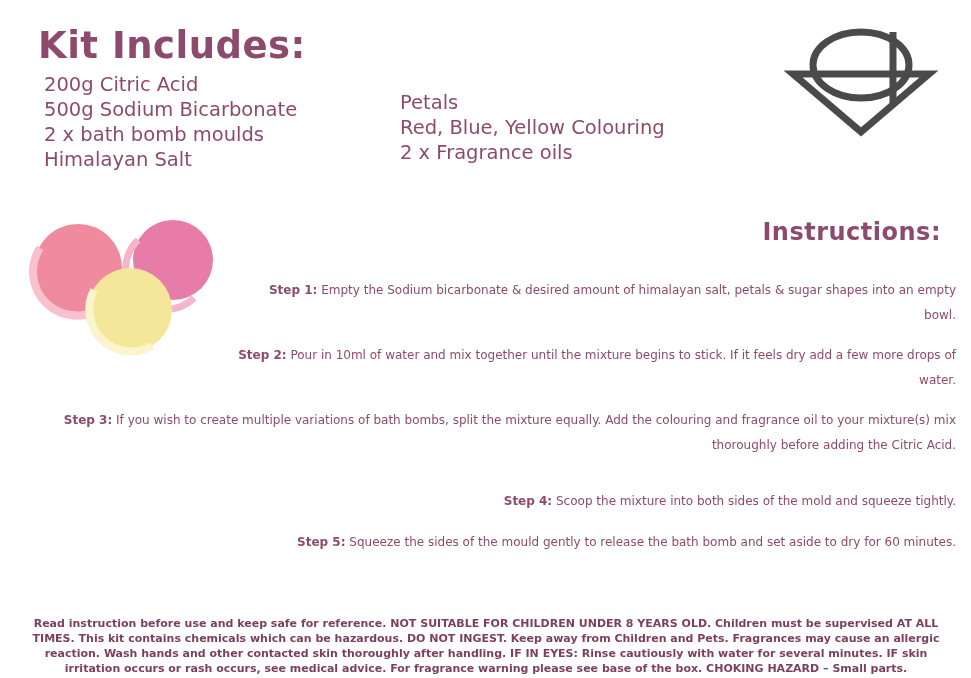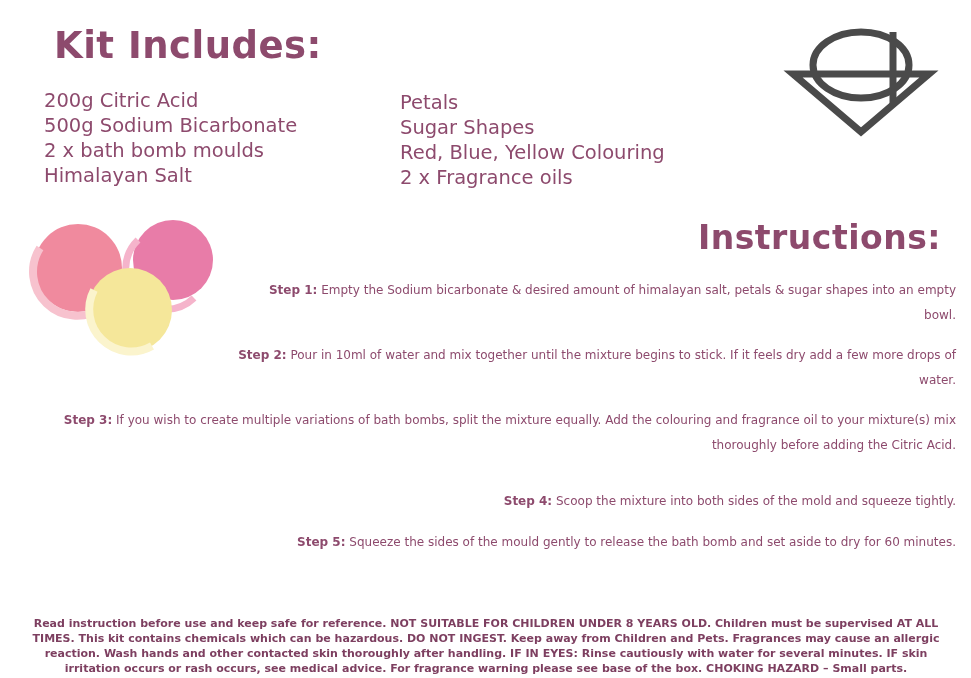--- a/index.html
+++ b/index.html
@@ -12,35 +12,35 @@
     height: 678px;
     position: relative;
     overflow: hidden;
     font-family: "DejaVu Sans", sans-serif;
     color: #8d4a6d;
   }
 
   
   .kit-title {
     position: absolute;
-    left: 54px;
+    left: 38px;
     top: 24px;
     font-size: 37px;
     font-weight: bold;
     color: #8d4a6d;
     letter-spacing: 0.5px;
   }
   .kit-col {
     position: absolute;
     font-size: 19.5px;
     line-height: 25px;
     color: #8d4a6d;
     white-space: nowrap;
   }
-  .kit-col-1 { left: 44px; top: 88px; }
+  .kit-col-1 { left: 44px; top: 72px; }
   .kit-col-2 { left: 400px; top: 90px; }
 
   
   .logo {
     position: absolute;
     right: 30px;
     top: 20px;
     width: 160px;
     height: 120px;
   }
@@ -52,21 +52,21 @@
     top: 218px;
     width: 220px;
     height: 140px;
   }
 
   
   .instr-title {
     position: absolute;
     right: 30px;
     top: 218px;
-    font-size: 33px;
+    font-size: 24px;
     font-weight: bold;
     color: #8d4a6d;
     letter-spacing: 0.5px;
   }
 
   .steps {
     position: absolute;
     left: 20px;
     top: 278px;
     width: 936px;
@@ -110,21 +110,20 @@
 
 <div class="kit-col kit-col-1">
   <div>200g Citric Acid</div>
   <div>500g Sodium Bicarbonate</div>
   <div>2 x bath bomb moulds</div>
   <div>Himalayan Salt</div>
 </div>
 
 <div class="kit-col kit-col-2">
   <div>Petals</div>
-  <div>Sugar Shapes</div>
   <div>Red, Blue, Yellow Colouring</div>
   <div>2 x Fragrance oils</div>
 </div>
 
 <div class="logo">
   <svg width="160" height="120" viewBox="0 0 160 120" xmlns="http://www.w3.org/2000/svg">
     <g fill="none" stroke="#4a4a4a" stroke-width="7">
       <path d="M12 54 L80 54 L148 54 L80 112 Z"></path>
       <ellipse cx="80" cy="45" rx="48" ry="33"></ellipse>
       <path d="M112 12 L112 86"></path>

